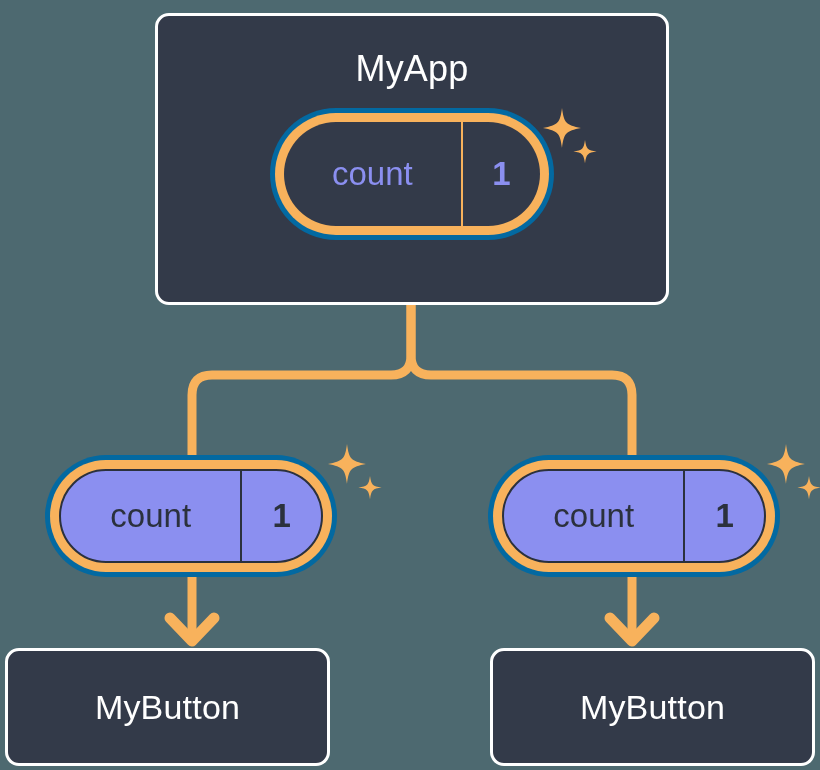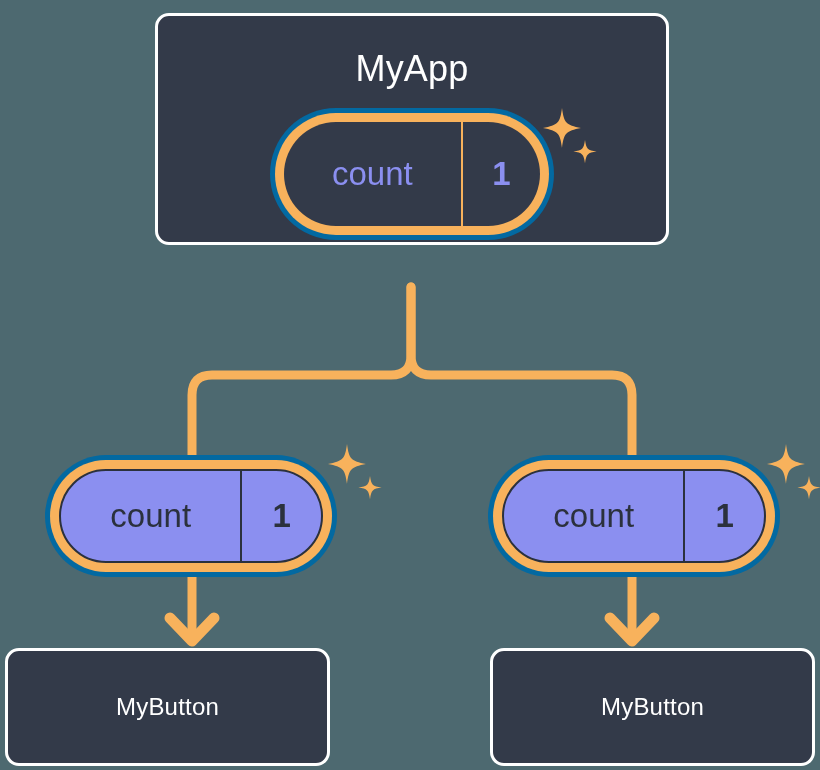--- a/index.html
+++ b/index.html
@@ -34,32 +34,32 @@
   .component-box {
     position: absolute;
     box-sizing: border-box;
     background: #333a49;
     border: 3px solid #ffffff;
     border-radius: 14px;
     z-index: 3;
   }
   .component-title {
     color: #ffffff;
-    font-size: 24px;
+    font-size: 34px;
     font-weight: 400;
     letter-spacing: 0.2px;
     text-align: center;
     white-space: nowrap;
   }
 
   #app-box {
     left: 155px;
     top: 13px;
     width: 514px;
-    height: 232px;
+    height: 292px;
   }
   #app-box .component-title {
     position: absolute;
     left: 0;
     right: 0;
     top: 32px;
     font-size: 36px;
   }
 
   .button-box {

